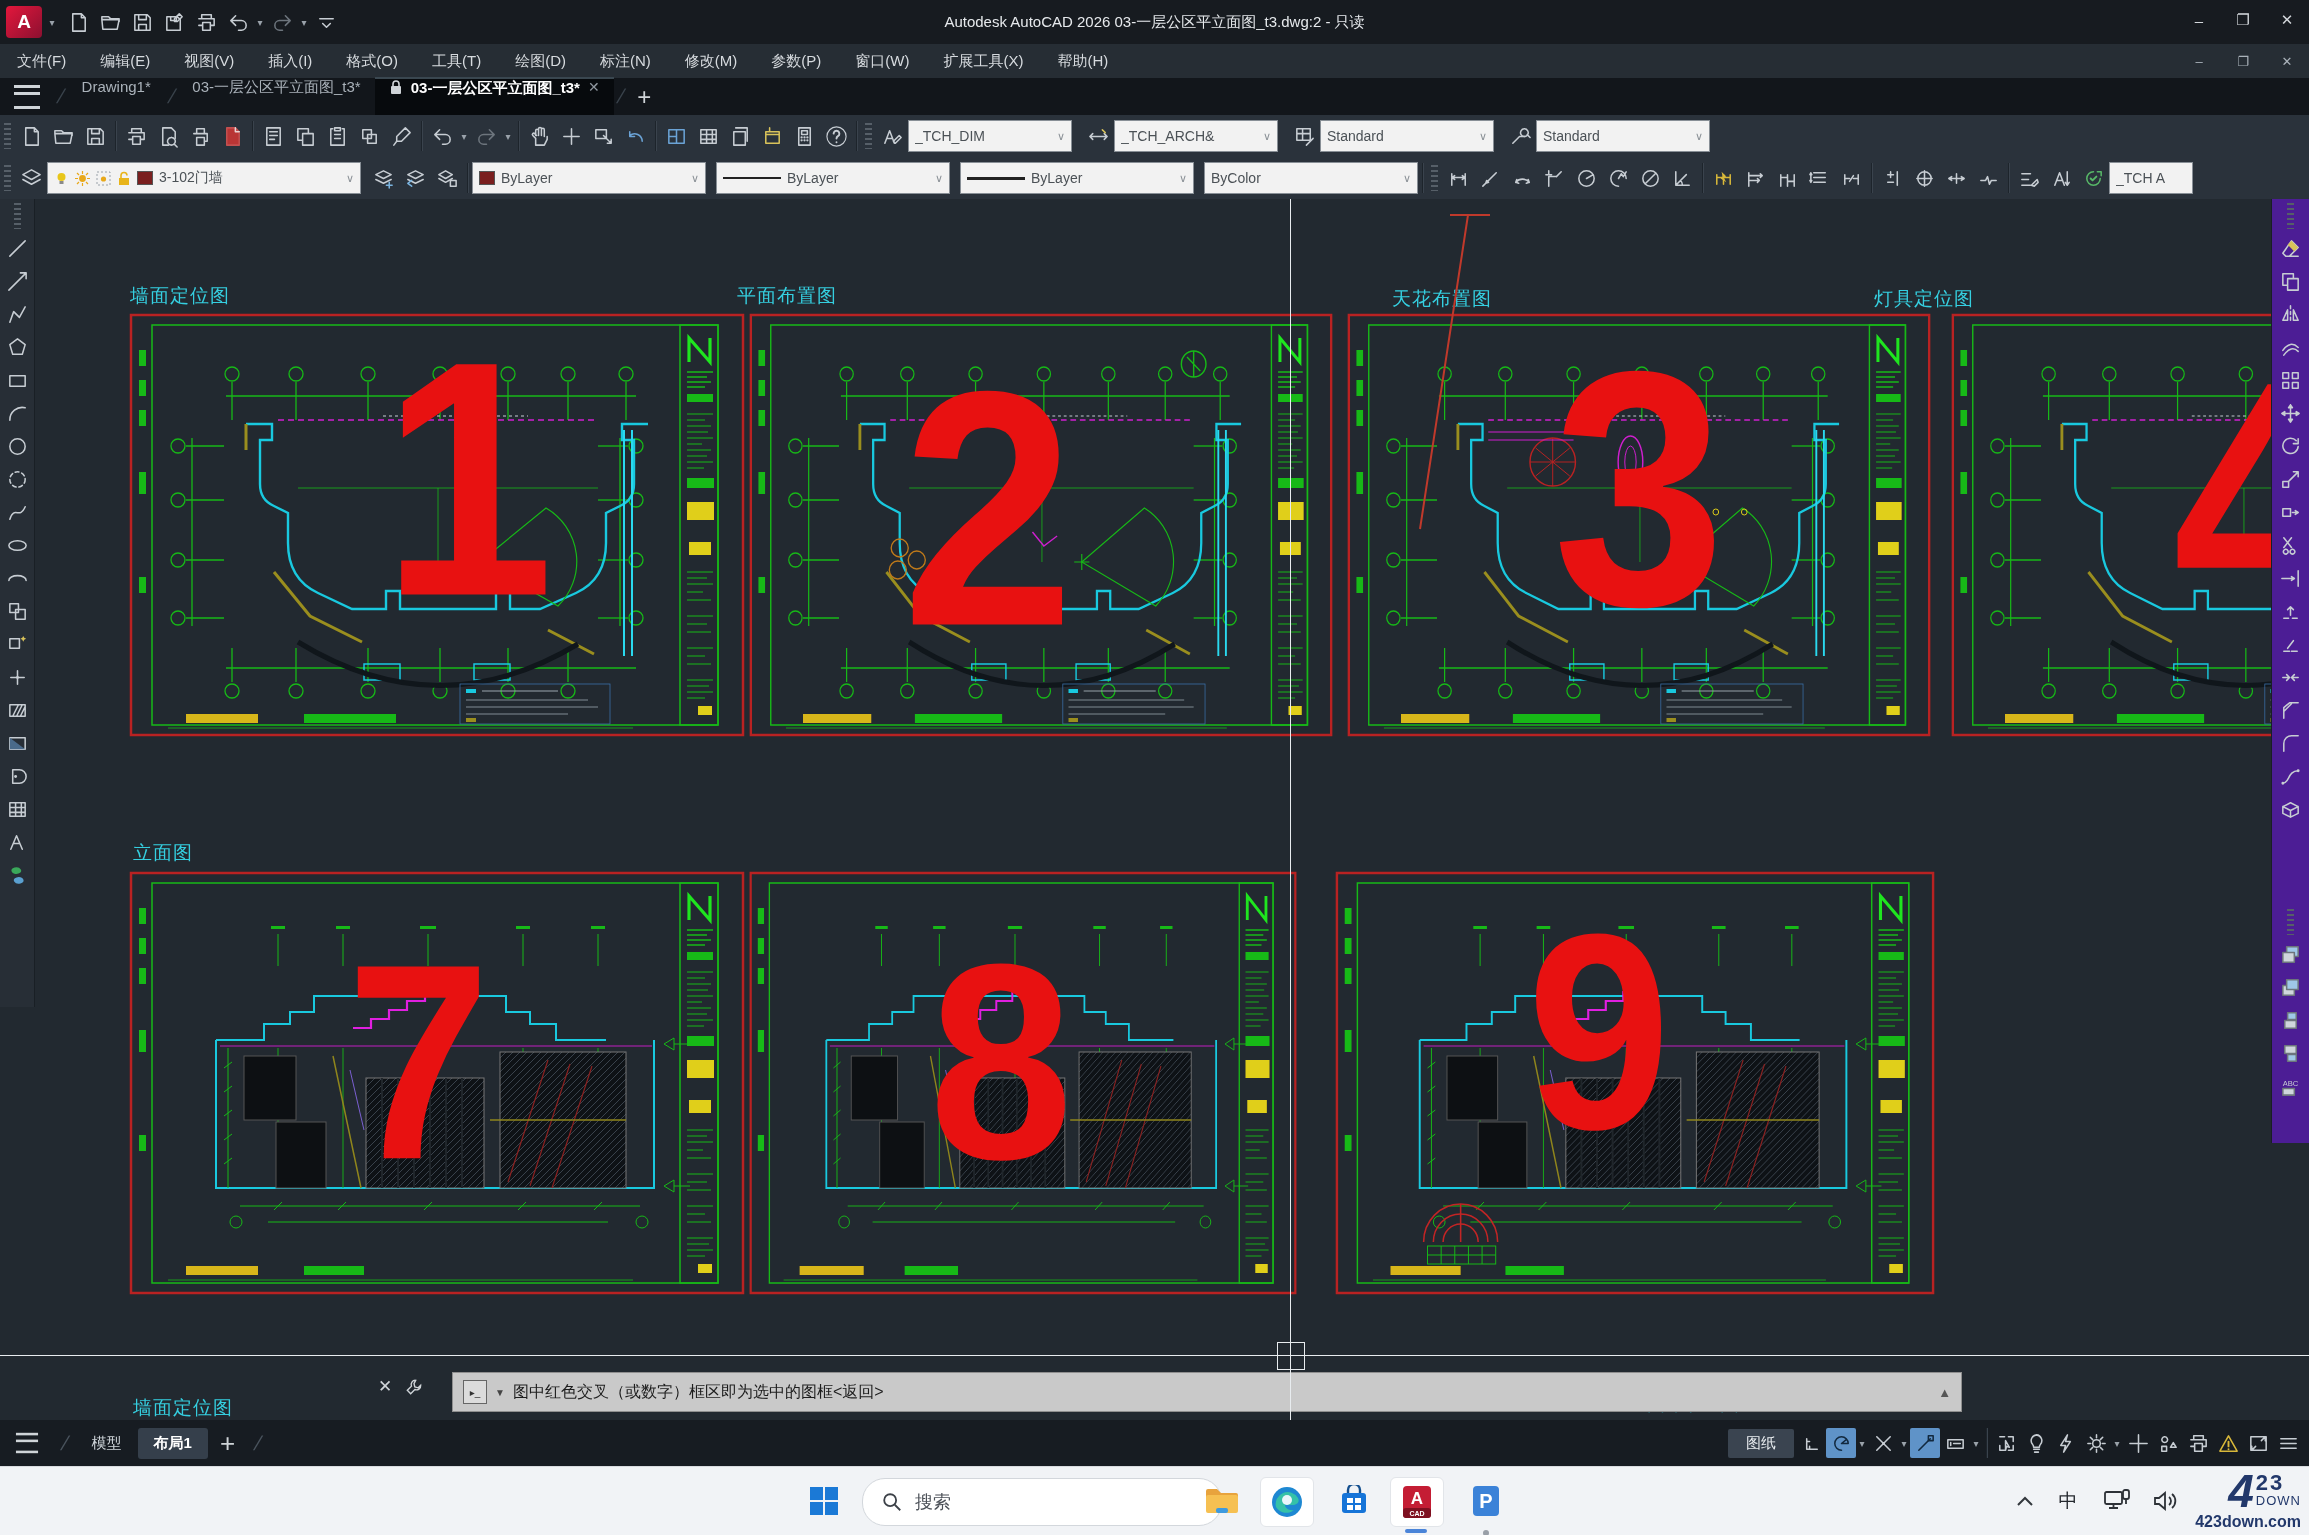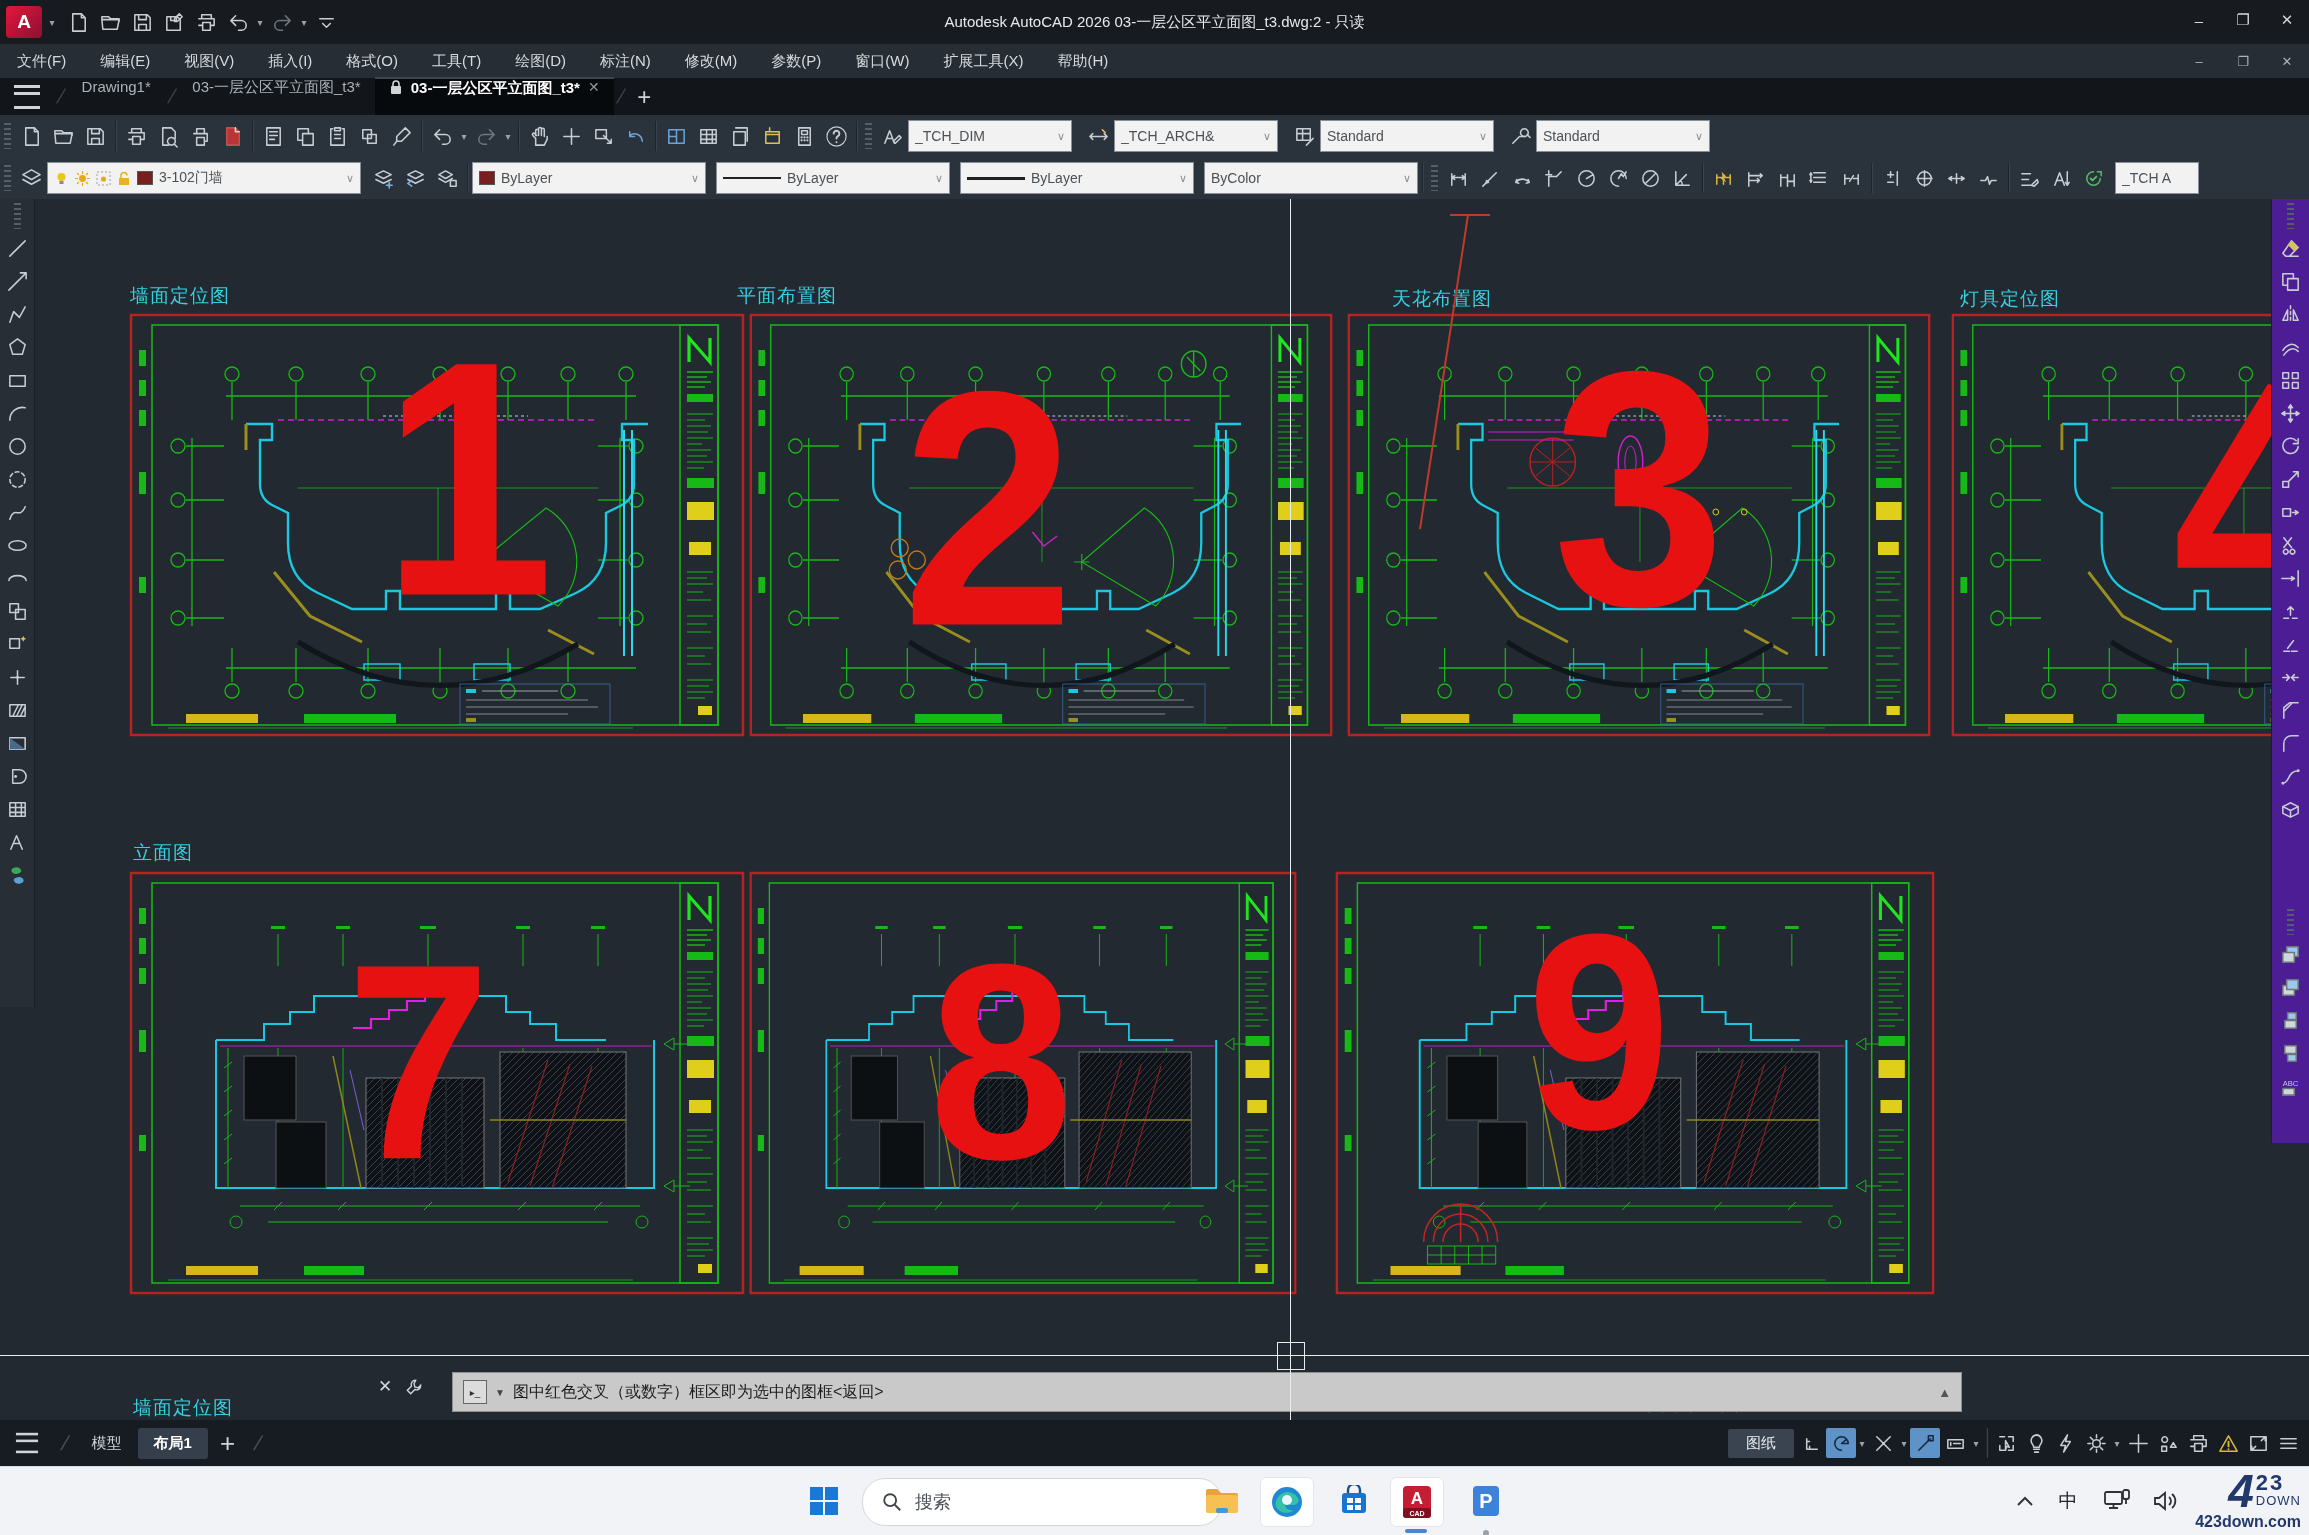--- a/index.html
+++ b/index.html
@@ -707,31 +707,31 @@
           <path d="M5 19 10 6l5 13M7 14h6M18 5v14M18 19l-2-3M18 19l2-3" fill="none" stroke="currentColor" stroke-width="1.6" stroke-linecap="round" stroke-linejoin="round"></path>
         </svg>
       </span>
       <span class="tbtn" style="color: rgb(88, 184, 104);">
         <svg viewBox="0 0 24 24" class="ic" width="23" height="23">
           <path d="M19 12a7 7 0 1 1-7-7M16 5h4v4" fill="none" stroke="currentColor" stroke-width="1.6" stroke-linecap="round" stroke-linejoin="round"></path>
           <path d="M9 12l2 2 4-4" fill="none" stroke="currentColor" stroke-width="2" stroke-linecap="round" stroke-linejoin="round"></path>
         </svg>
       </span>
     </span>
-  <div class="combo" style="width:70px;margin-left:6px">
+  <div class="combo" style="width:70px;">
     <span class="cval">_TCH A</span>
   </div>
 </div>
 
 <div class="abs" id="canvas">
 
   <div class="cadlabel" style="left:130px;top:84px">墙面定位图</div>
   <div class="cadlabel" style="left:737px;top:84px">平面布置图</div>
   <div class="cadlabel" style="left:1392px;top:87px">天花布置图</div>
-  <div class="cadlabel" style="left:1960px;top:87px">灯具定位图</div>
+  <div class="cadlabel" style="left:1874px;top:87px">灯具定位图</div>
   <div class="cadlabel" style="left:133px;top:641px">立面图</div>
   <div class="cadlabel" style="left:133px;top:1196px">墙面定位图</div>
   <div class="cadlabel" style="left:1640px;top:1192px">平面布置图</div>
 
   <div class="viewport" style="left:128px;top:113px;width:618px;height:430px">
     <svg class="art" viewBox="0 0 618 430" preserveAspectRatio="none">
         <use href="#plan-sym"></use>
       </svg>
     <div class="bignum" style="left:55%;top:40px;font-size:310px">1</div>
   </div>

